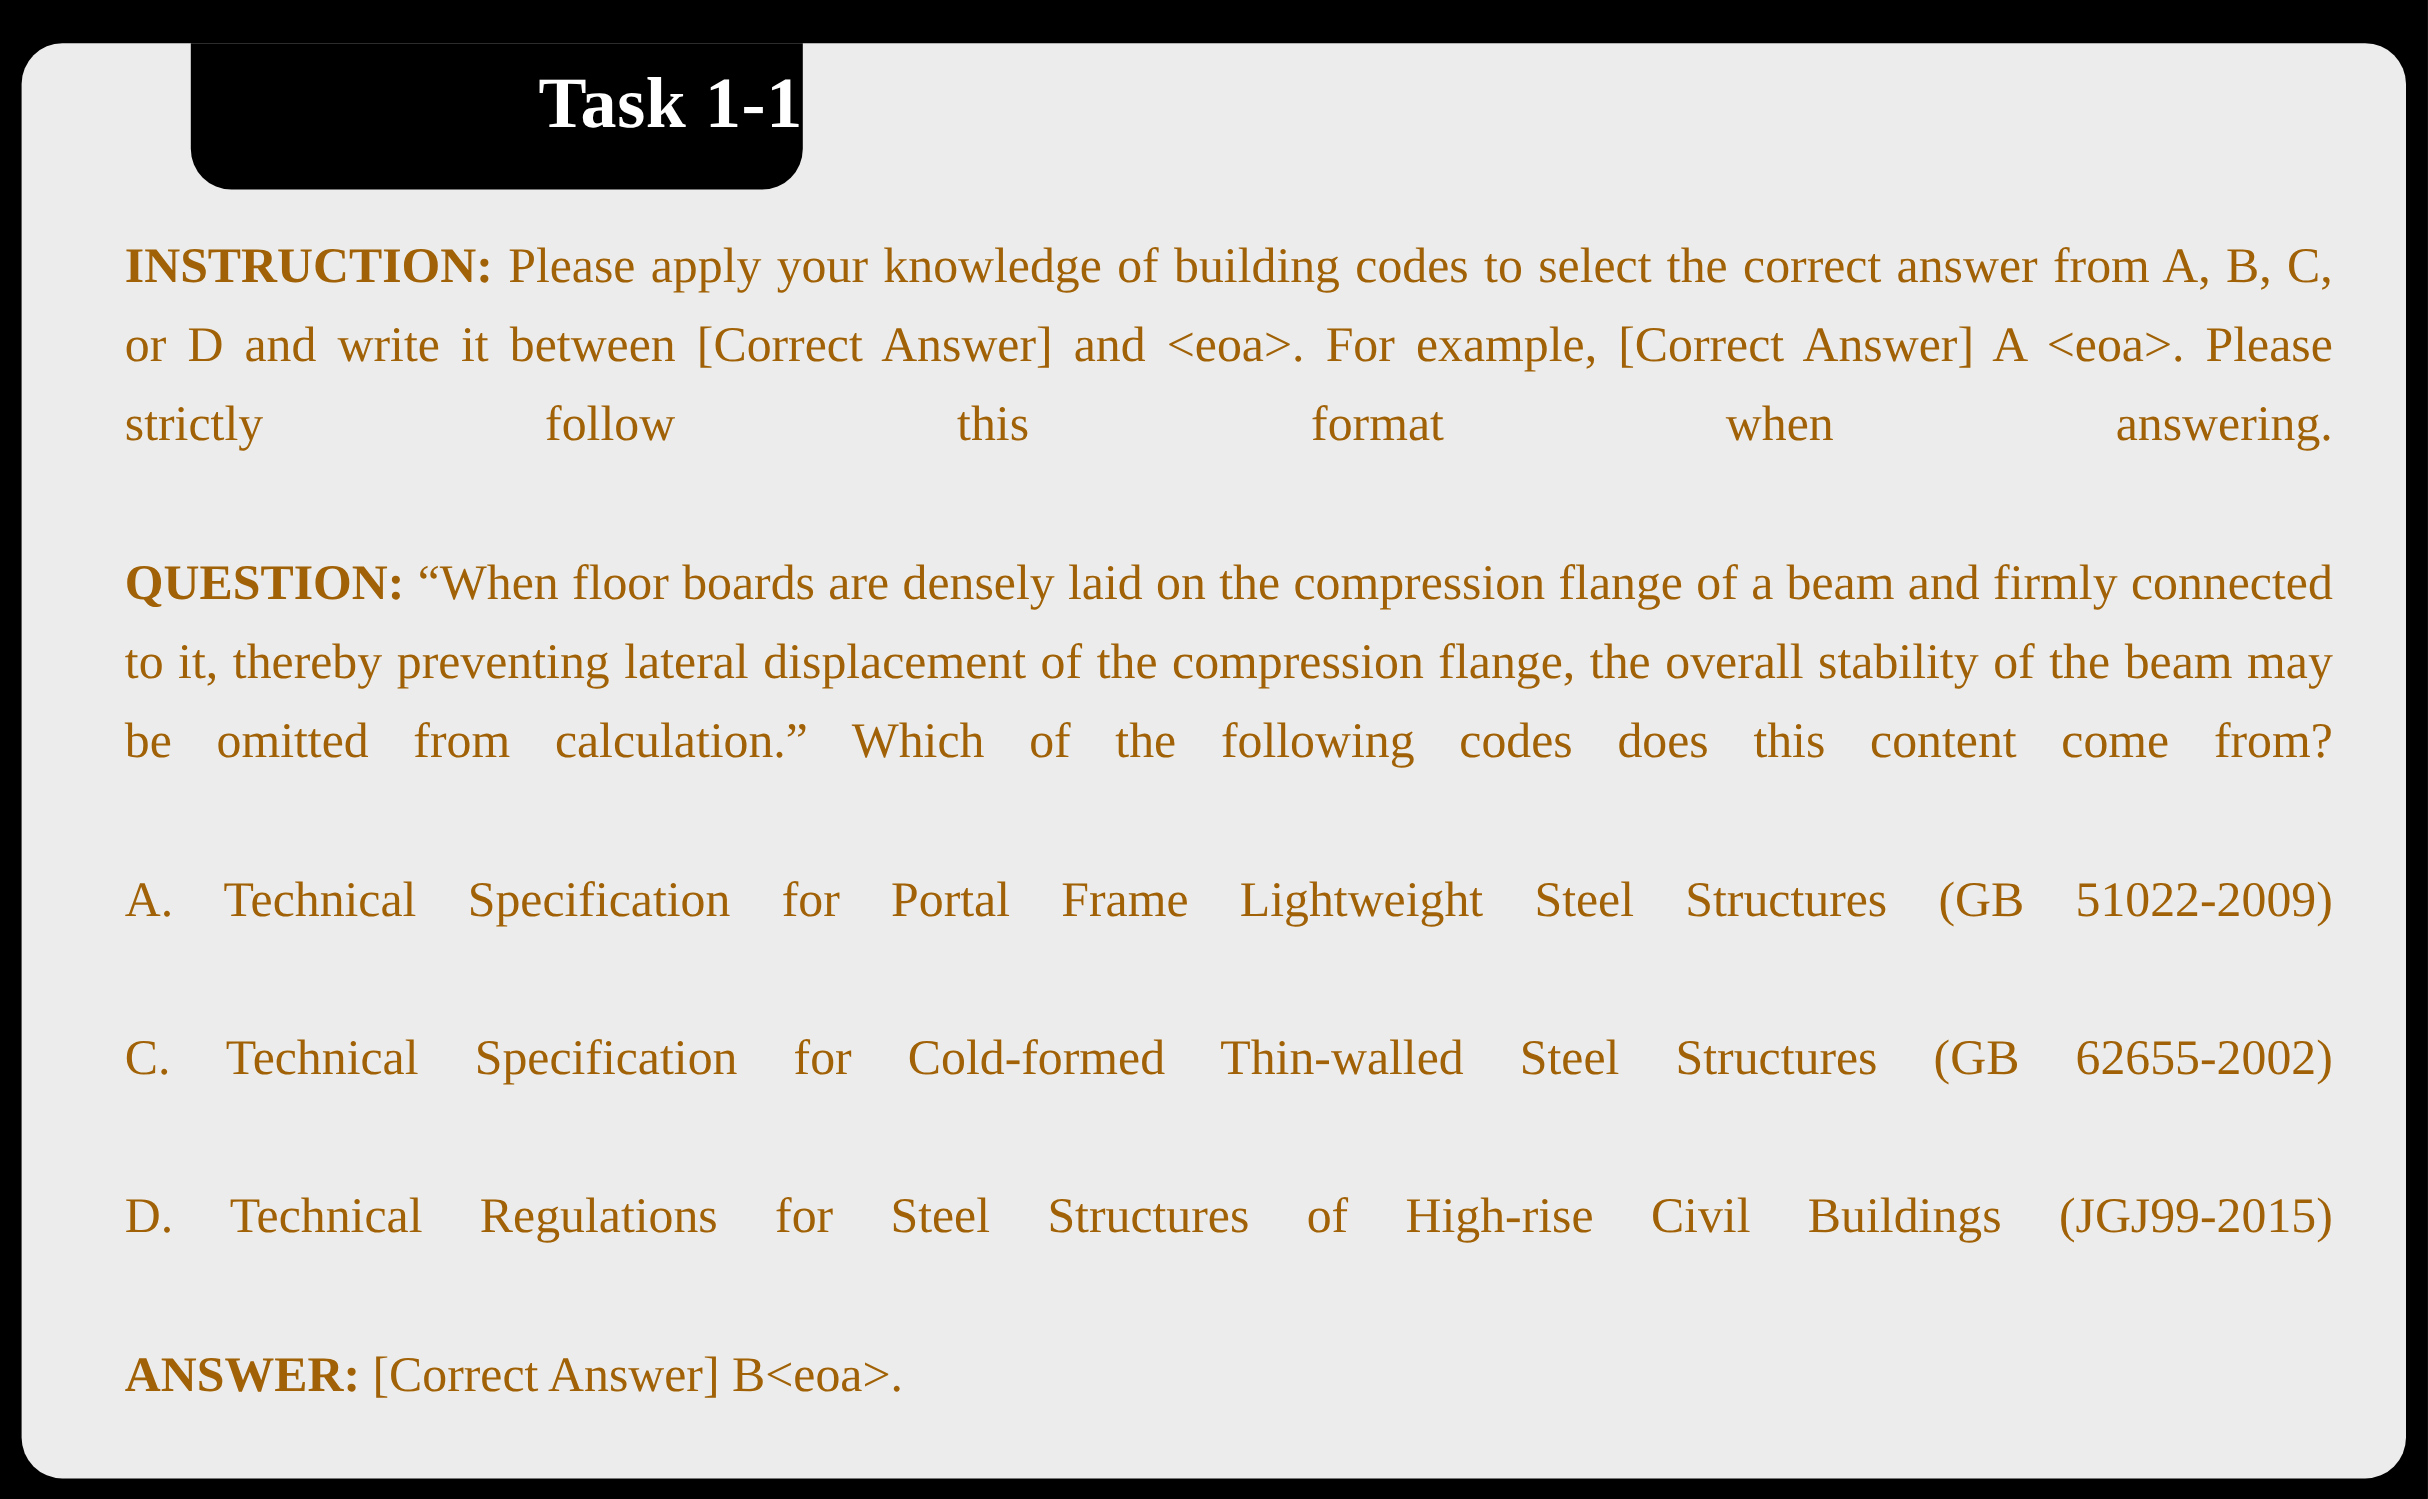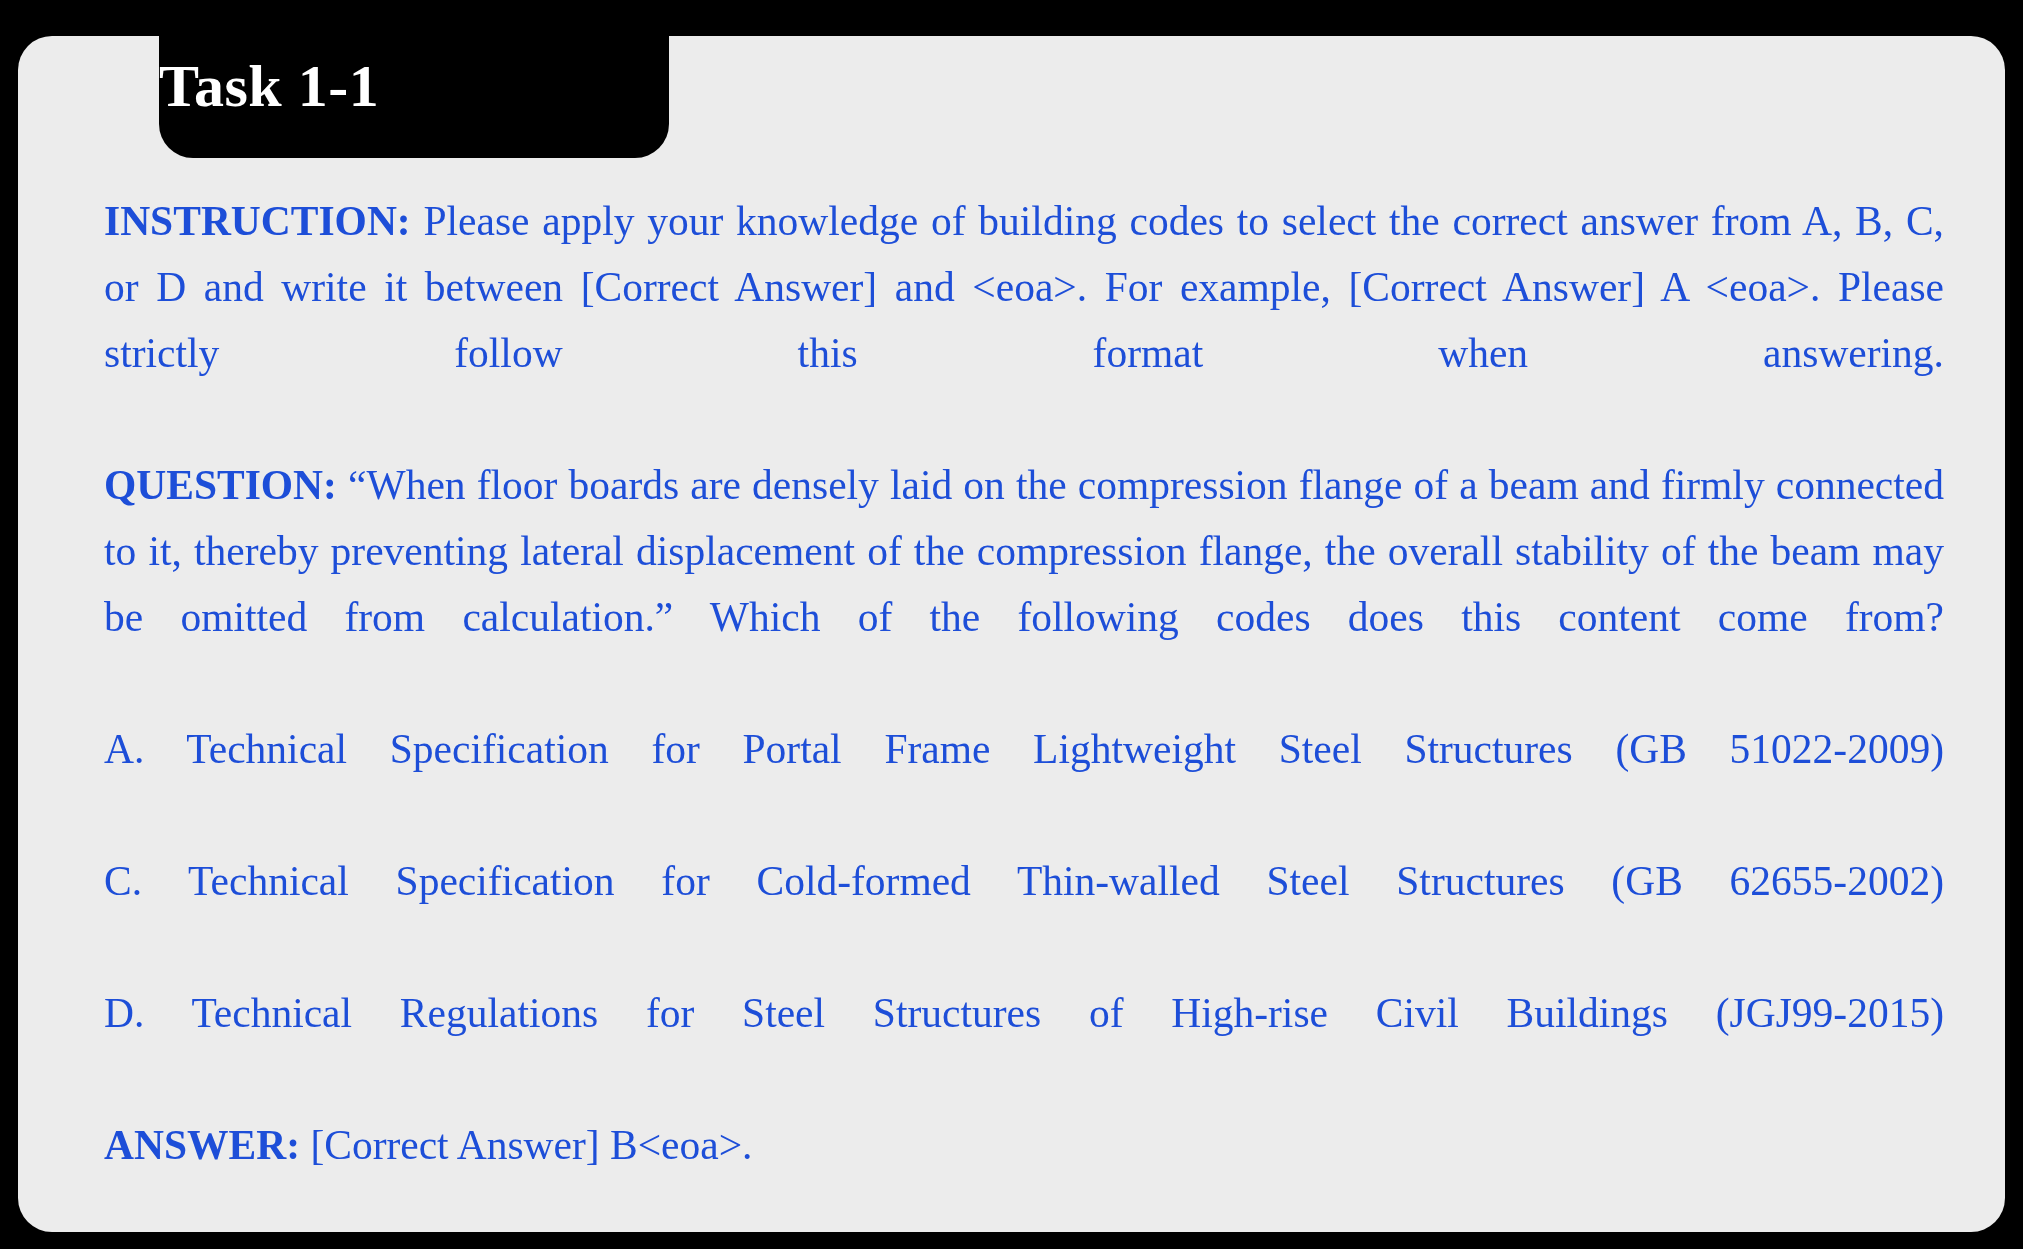--- a/index.html
+++ b/index.html
@@ -38,40 +38,40 @@
     left: 141px;
     top: 0px;
     width: 510px;
     height: 122px;
     background: #000000;
     border-bottom-left-radius: 34px;
     border-bottom-right-radius: 34px;
     z-index: 5;
     display: flex;
     align-items: flex-start;
-    justify-content: flex-start;
+    justify-content: flex-end;
   }
 
   .tab-label {
     color: #ffffff;
     font-size: 60px;
     font-weight: bold;
     font-family: "Liberation Serif", serif;
     letter-spacing: 0.5px;
     line-height: 1;
     padding-top: 20px;
     white-space: nowrap;
   }
 
   .content {
     position: absolute;
     left: 86px;
     top: 152px;
     width: 1840px;
-    color: #1d4ed8;
+    color: #a16207;
     font-size: 41.5px;
     line-height: 66px;
     text-align: justify;
     text-justify: inter-word;
     font-family: "Liberation Serif", serif;
   }
 
   .para {
     margin: 0;
     padding: 0;

